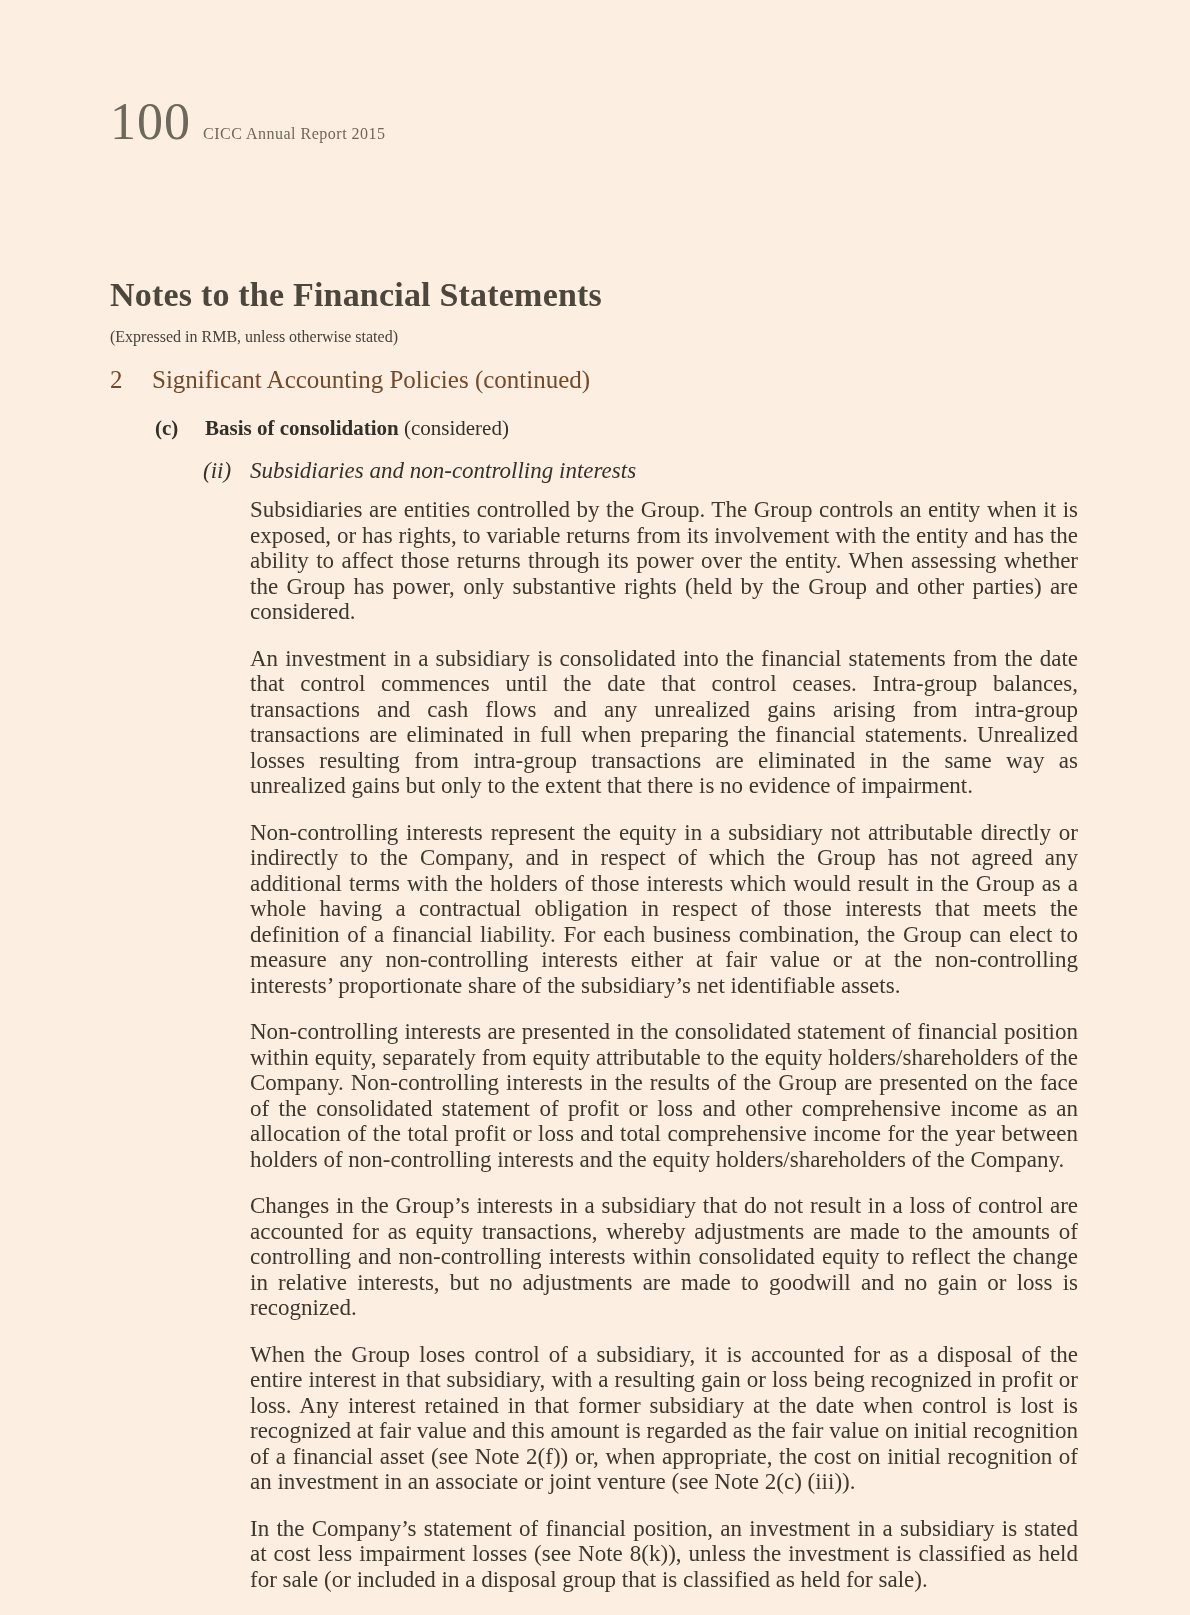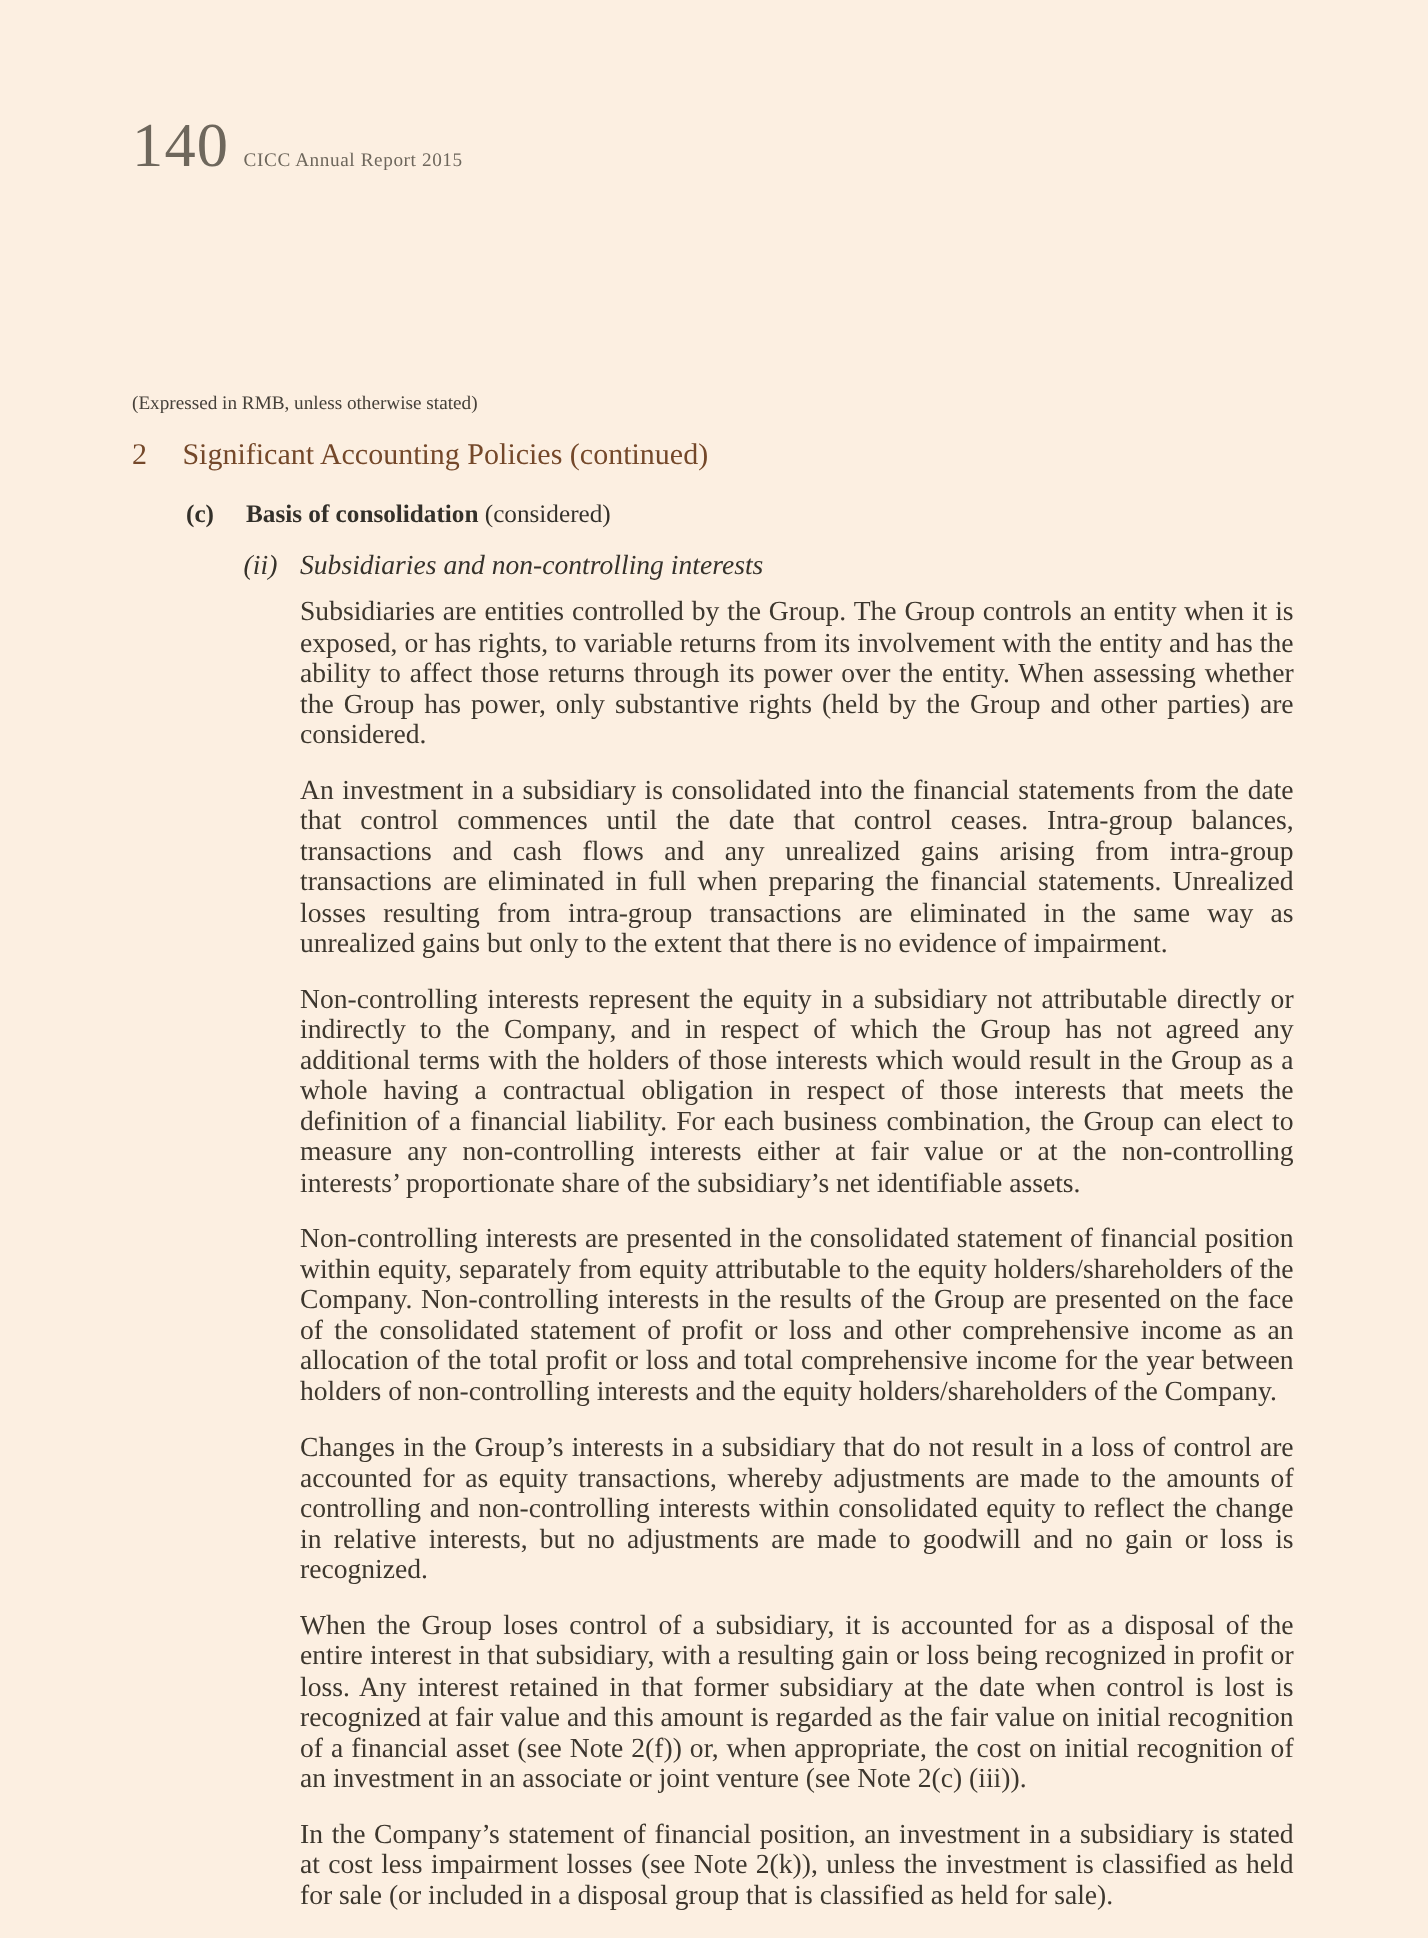--- a/index.html
+++ b/index.html
@@ -105,24 +105,25 @@
   .body-text p {
     margin: 0 0 21px 0;
   }
 </style>
 </head>
 <body>
 
 <div class="page">
 
   <div class="folio">
-    <span class="page-number">140</span>
+    <span class="page-number">100</span>
     <span class="report-name">CICC Annual Report 2015</span>
   </div>
 
+  <h1 class="doc-title" style="margin:0;">Notes to the Financial Statements</h1>
   <div class="doc-subtitle">(Expressed in RMB, unless otherwise stated)</div>
 
   <div class="section-heading">
     <div class="num">2</div>
     <div class="txt">Significant Accounting Policies (continued)</div>
   </div>
 
   <div class="subsection-heading">
     <div class="label">(c)</div>
     <div class="txt"><span class="b">Basis of consolidation</span><span> (considered)</span></div>
@@ -133,16 +134,16 @@
     <div class="txt">Subsidiaries and non-controlling interests</div>
   </div>
 
   <div class="body-text">
     <p>Subsidiaries are entities controlled by the Group. The Group controls an entity when it is exposed, or has rights, to variable returns from its involvement with the entity and has the ability to affect those returns through its power over the entity. When assessing whether the Group has power, only substantive rights (held by the Group and other parties) are considered.</p>
     <p>An investment in a subsidiary is consolidated into the financial statements from the date that control commences until the date that control ceases. Intra-group balances, transactions and cash flows and any unrealized gains arising from intra-group transactions are eliminated in full when preparing the financial statements. Unrealized losses resulting from intra-group transactions are eliminated in the same way as unrealized gains but only to the extent that there is no evidence of impairment.</p>
     <p>Non-controlling interests represent the equity in a subsidiary not attributable directly or indirectly to the Company, and in respect of which the Group has not agreed any additional terms with the holders of those interests which would result in the Group as a whole having a contractual obligation in respect of those interests that meets the definition of a financial liability. For each business combination, the Group can elect to measure any non-controlling interests either at fair value or at the non-controlling interests’ proportionate share of the subsidiary’s net identifiable assets.</p>
     <p>Non-controlling interests are presented in the consolidated statement of financial position within equity, separately from equity attributable to the equity holders/shareholders of the Company. Non-controlling interests in the results of the Group are presented on the face of the consolidated statement of profit or loss and other comprehensive income as an allocation of the total profit or loss and total comprehensive income for the year between holders of non-controlling interests and the equity holders/shareholders of the Company.</p>
     <p>Changes in the Group’s interests in a subsidiary that do not result in a loss of control are accounted for as equity transactions, whereby adjustments are made to the amounts of controlling and non-controlling interests within consolidated equity to reflect the change in relative interests, but no adjustments are made to goodwill and no gain or loss is recognized.</p>
     <p>When the Group loses control of a subsidiary, it is accounted for as a disposal of the entire interest in that subsidiary, with a resulting gain or loss being recognized in profit or loss. Any interest retained in that former subsidiary at the date when control is lost is recognized at fair value and this amount is regarded as the fair value on initial recognition of a financial asset (see Note 2(f)) or, when appropriate, the cost on initial recognition of an investment in an associate or joint venture (see Note 2(c) (iii)).</p>
-    <p>In the Company’s statement of financial position, an investment in a subsidiary is stated at cost less impairment losses (see Note 2(k)), unless the investment is classified as held for sale (or included in a disposal group that is classified as held for sale).</p>
+    <p>In the Company’s statement of financial position, an investment in a subsidiary is stated at cost less impairment losses (see Note 8(k)), unless the investment is classified as held for sale (or included in a disposal group that is classified as held for sale).</p>
   </div>
 
 </div>
 
 </body></html>

